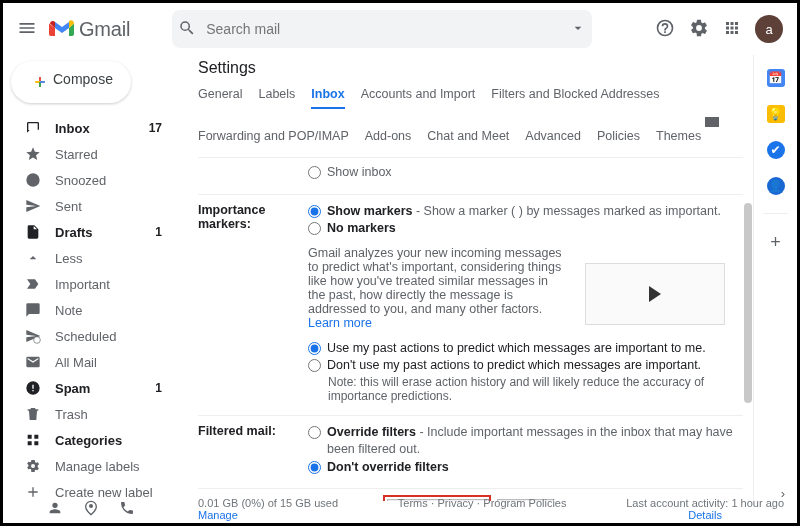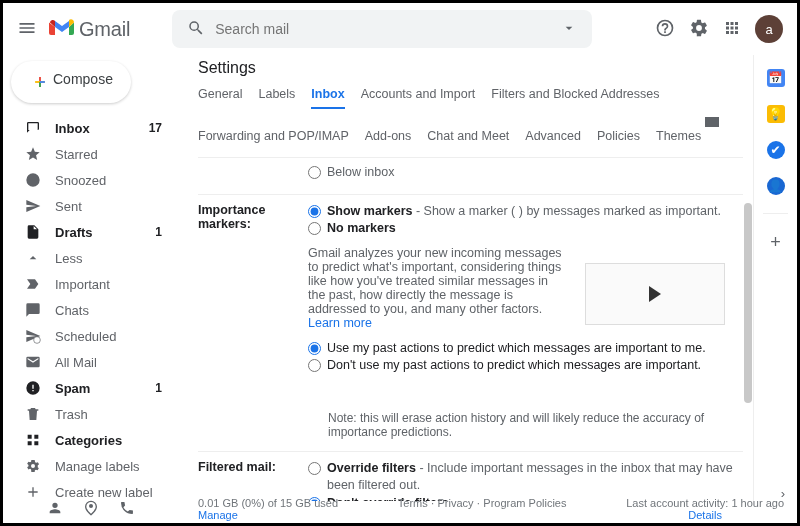--- a/index.html
+++ b/index.html
@@ -1,21 +1,21 @@
 <!DOCTYPE html>
 <html><head>
 <meta charset="utf-8">
 <style>
   * { box-sizing: border-box; margin: 0; padding: 0; }
   body { font-family: Arial, 'Helvetica Neue', sans-serif; font-size: 13px; color: #202124; background: #fff; width: 800px; height: 526px; overflow: hidden; border: 3px solid #000; position: relative; }
   .header { display: flex; align-items: center; height: 52px; padding: 0 14px; gap: 12px; }
   .hamburger { color: #5f6368; cursor: pointer; }
-  .logo-wrap { display: flex; gap: 4px; }
+  .logo-wrap { display: flex; align-items: center; gap: 4px; }
   .app-name { font-size: 20px; color: #5f6368; letter-spacing: -0.2px; }
-  .search { flex: 0 0 420px; height: 38px; background: #f1f3f4; border-radius: 8px; display: flex; align-items: center; padding: 0 15px; margin-left: 30px; }
+  .search { flex: 0 0 420px; height: 38px; background: #f1f3f4; border-radius: 8px; display: flex; align-items: center; padding: 0 6px; margin-left: 30px; }
   .search svg { color: #5f6368; }
   .search input { flex: 1; border: none; background: none; font-size: 14px; margin-left: 10px; outline: none; color: #5f6368; }
   .search .caret { color: #5f6368; }
   .header-right { margin-left: auto; display: flex; align-items: center; gap: 14px; color: #5f6368; }
   .header-right svg { cursor: pointer; }
   .avatar { width: 28px; height: 28px; border-radius: 50%; background: #5d4037; color: #fff; display: flex; align-items: center; justify-content: center; font-size: 13px; }
   .main { display: flex; height: calc(100% - 52px - 22px); }
   .sidebar { width: 175px; padding-top: 6px; flex-shrink: 0; }
   .compose { display: flex; align-items: flex-start; gap: 2px; margin: 0 8px 12px 8px; padding: 10px 18px; border-radius: 24px; box-shadow: 0 1px 3px rgba(0,0,0,0.2); font-size: 14px; color: #3c4043; width: fit-content; cursor: pointer; }
   .nav-item { display: flex; align-items: center; gap: 14px; height: 26px; padding-left: 22px; color: #606368; font-size: 13px; cursor: pointer; }
@@ -31,21 +31,21 @@
   .body-area { font-size: 12.5px; color: #202124; padding-top: 6px; }
   .row { display: flex; align-items: flex-start; margin-top: 8px; }
   .row-label { width: 110px; font-weight: 700; flex-shrink: 0; }
   .row-body { flex: 1; }
   .radio-line { display: flex; align-items: flex-start; gap: 6px; line-height: 1.4; }
   .radio-line input { margin-top: 2px; accent-color: #1a73e8; }
   .desc { color: #5f6368; }
   .link { color: #1a73e8; }
   .video-thumb { width: 140px; height: 62px; border: 1px solid #ddd; position: absolute; right: 28px; top: 208px; display: flex; align-items: center; justify-content: center; background: #fafafa; }
   .play { width: 0; height: 0; border-left: 12px solid #333; border-top: 8px solid transparent; border-bottom: 8px solid transparent; }
-  .note { font-size: 12px; color: #5f6368; margin-left: 20px; margin-top: 36px; }
+  .note { font-size: 12px; color: #5f6368; margin-left: 20px; }
   .btn-row { display: flex; gap: 10px; justify-content: center; margin-top: 10px; }
   .btn { padding: 3px 8px; background: #efefef; border: 1px solid #bbb; font-size: 12.5px; cursor: pointer; }
   .btn.highlight { outline: 2px solid #d93025; outline-offset: 2px; }
   .right-panel { width: 44px; border-left: 1px solid #eee; display: flex; flex-direction: column; align-items: center; padding-top: 14px; gap: 18px; }
   .rp-icon { width: 18px; height: 18px; border-radius: 3px; display:flex; align-items:center; justify-content:center; font-size:12px; color:#fff; }
   .footer { position: absolute; bottom: 3px; left: 0; right: 0; display: flex; align-items: center; height: 22px; font-size: 11px; color: #70757a; }
   .footer .left-icons { width: 175px; display: flex; justify-content: center; gap: 20px; color: #5f6368; }
   .footer .mid { flex: 1; display: flex; justify-content: space-between; padding: 0 13px 0 20px; }
   .input-type { width:14px; height:10px; background:#5f6368; position: absolute; right:34px; top:62px; }
   .scroll-thumb { position:absolute; right:45px; top:200px; width:8px; height:200px; background:#c8c8c8; border-radius:4px; }
@@ -164,21 +164,21 @@
             </svg>
           </span>
           <span>Important</span>
         </div>
         <div class="nav-item">
           <span class="ico">
             <svg width="16" height="16" viewBox="0 0 24 24" fill="currentColor">
               <path d="M20 2H4a2 2 0 00-2 2v18l4-4h14a2 2 0 002-2V4a2 2 0 00-2-2z"></path>
             </svg>
           </span>
-          <span>Chats</span>
+          <span>Note</span>
         </div>
         <div class="nav-item">
           <span class="ico">
             <svg width="16" height="16" viewBox="0 0 24 24" fill="currentColor">
               <path d="M2 21l21-9L2 3v7l15 2-15 2v7z"></path>
               <circle cx="18" cy="18" r="5" fill="#fff" stroke="currentColor"></circle>
             </svg>
           </span>
           <span>Scheduled</span>
         </div>
@@ -251,21 +251,21 @@
           <span class="tab">Chat and Meet</span>
           <span class="tab">Advanced</span>
           <span class="tab">Policies</span>
           <span class="tab">Themes</span>
         </div>
     </div>
 
     <div class="body-area">
       <div class="radio-line" style="margin-left:110px;">
         <input type="radio" style="">
-        <span class="desc">Below inbox</span>
+        <span class="desc">Show inbox</span>
       </div>
       <hr class="sep">
 
       <div class="row">
         <div class="row-label">Importance markers:</div>
         <div class="row-body">
           <div class="radio-line">
               <input type="radio" checked="" style="">
               <span><b>Show markers</b><span class="desc"> - Show a marker (    ) by messages marked as important.</span></span>
             </div>

